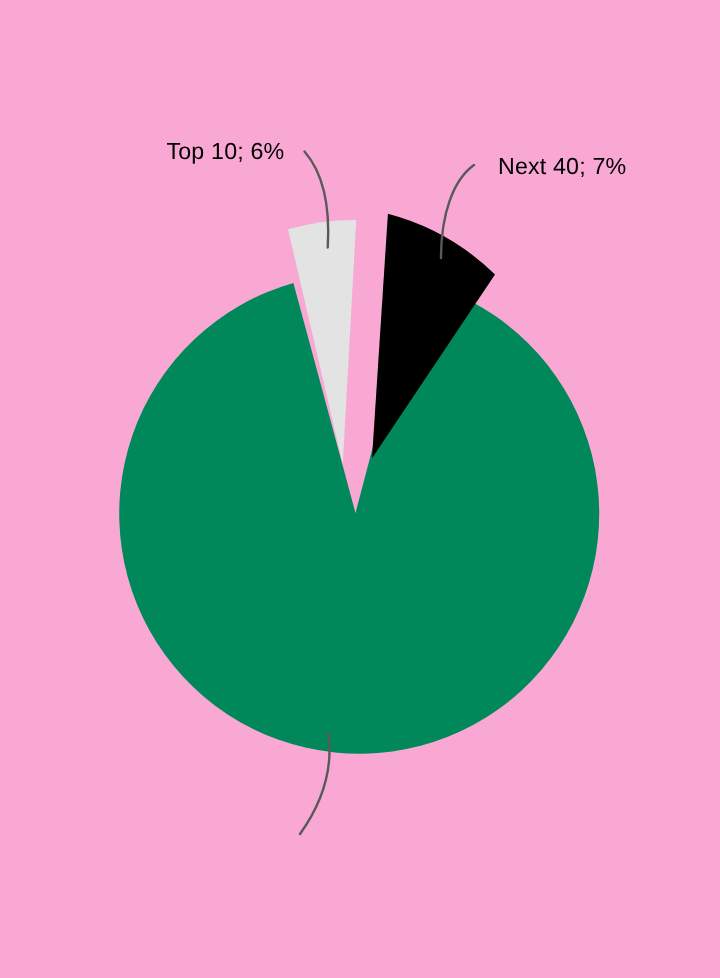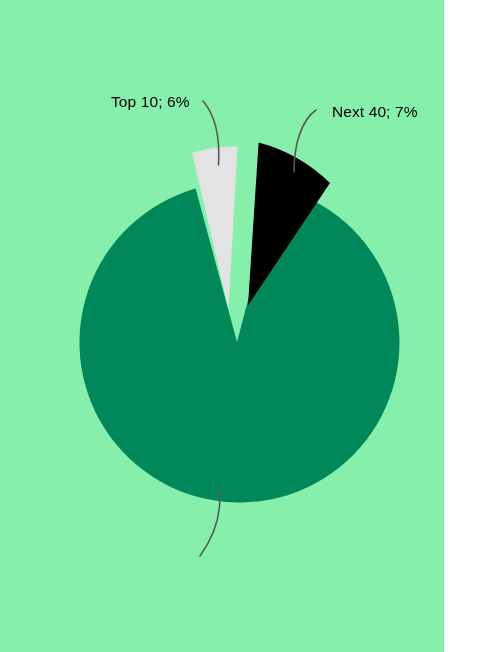--- a/index.html
+++ b/index.html
@@ -3,23 +3,23 @@
 <meta charset="utf-8">
 <title>Pie Chart</title>
 <style>
   html, body {
     margin: 0;
     padding: 0;
     background: #ffffff;
   }
   #chart-root {
     position: relative;
-    width: 444px;
+    width: 480px;
     height: 652px;
-    background: #86efac;
+    background: #f9a8d4;
     overflow: hidden;
     font-family: "Liberation Sans", sans-serif;
   }
   #pie-svg {
     position: absolute;
     left: 0;
     top: 0;
     width: 480px;
     height: 652px;
     display: block;

